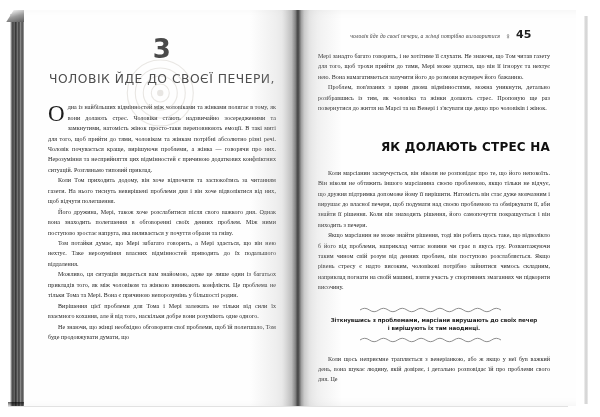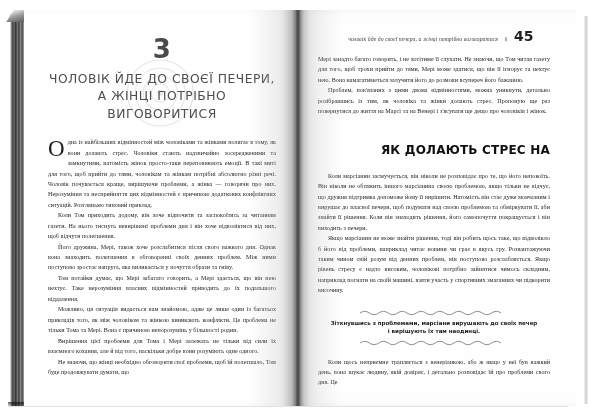--- a/index.html
+++ b/index.html
@@ -216,21 +216,21 @@
     font-style: normal;
     font-size: 8px;
     color: #2c2c2c;
     line-height: 1;
     position: relative;
     top: 0.5px;
   }
   .folio {
     font-style: normal;
     font-family: "DejaVu Sans", sans-serif;
-    font-size: 14px;
+    font-size: 11px;
     font-weight: 700;
     color: #1f1f1f;
   }
 
   
   .section-heading {
     font-family: "DejaVu Sans", sans-serif;
     font-weight: 700;
     font-size: 12px;
     line-height: 1.35;
@@ -279,21 +279,20 @@
             <circle cx="43" cy="37" r="17"></circle>
             <circle cx="43" cy="37" r="9"></circle>
             <circle cx="43" cy="37" r="3.2" fill="#b8b1a6" stroke="none"></circle>
           </g>
         </svg>
 
         <div class="chapter-number">3</div>
 
         <h1 class="chapter-title">
           <span class="tl-line">Чоловік йде до своєї печери,</span><br>
-          <span class="tl-line">а жінці потрібно виговоритися</span>
         </h1>
       </div>
 
       <div class="body-col">
         <p class="dropcap-para">
           <span class="dropcap">О</span><span>дна із найбільших відмінностей між чоловіками та жінками полягає в тому, як вони долають стрес. Чоловіки стають надзвичайно зосередженими та замкнутими, натомість жінок просто-таки переповнюють емоції. В такі миті для того, щоб прийти до тями, чоловікам та жінкам потрібні абсолютно різні речі. Чоловік почувається краще, вирішуючи проблеми, а жінка — говорячи про них. Нерозуміння та несприйняття цих відмінностей є причиною додаткових конфліктних ситуацій. Розгляньмо типовий приклад.</span>
         </p>
         <p>Коли Том приходить додому, він хоче відпочити та заспокоїтись за читанням газети. На нього тиснуть невирішені проблеми дня і він хоче відволіктися від них, щоб відчути полегшення.</p>
         <p>Його дружина, Мері, також хоче розслабитися після свого важкого дня. Однак вона знаходить полегшення в обговоренні своїх денних проблем. Між ними поступово зростає напруга, яка виливається у почуття образи та гніву.</p>
         <p>Том потайки думає, що Мері забагато говорить, а Мері здається, що він нею нехтує. Таке нерозуміння власних відмінностей приводить до їх подальшого віддалення.</p>

